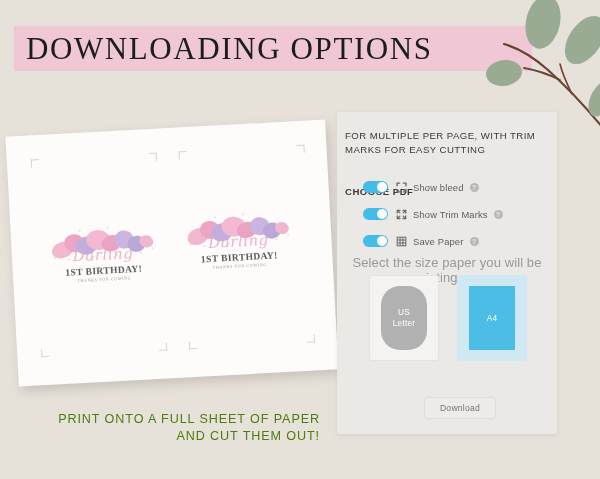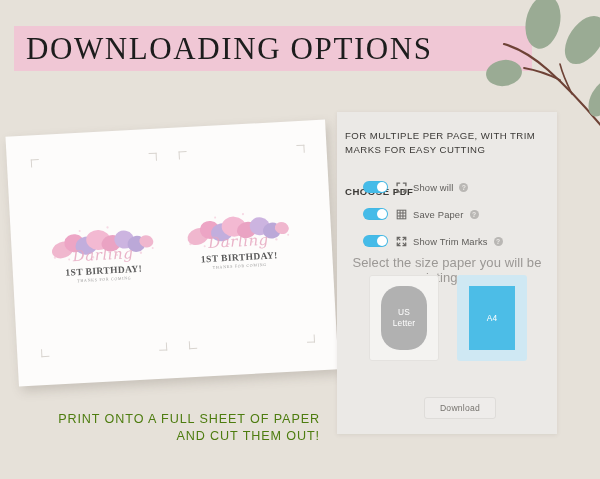--- a/index.html
+++ b/index.html
@@ -232,35 +232,21 @@
           <div class="knob"></div>
         </div>
         <span class="ricon">
           <svg width="11" height="11" viewBox="0 0 12 12" fill="none" stroke="#6b6966" stroke-width="1.5" stroke-linecap="round">
             <path d="M1.2 4V1.2H4"></path>
               <path d="M8 1.2h2.8V4"></path>
             <path d="M10.8 8v2.8H8"></path>
               <path d="M4 10.8H1.2V8"></path>
           </svg>
         </span>
-        <span class="rlabel">Show will</span>
-        <span class="help">?</span>
-      </div>
-
-      <div class="row">
-        <div class="switch">
-          <div class="knob"></div>
-        </div>
-        <span class="ricon">
-          <svg width="11" height="11" viewBox="0 0 12 12" fill="none" stroke="#6b6966" stroke-width="1.1">
-            <rect x="1.3" y="1.3" width="9.4" height="9.4"></rect>
-            <path d="M4.43 1.3v9.4M7.57 1.3v9.4M1.3 4.43h9.4M1.3 7.57h9.4"></path>
-          </svg>
-        </span>
-        <span class="rlabel">Save Paper</span>
+        <span class="rlabel">Show bleed</span>
         <span class="help">?</span>
       </div>
 
       <div class="row">
         <div class="switch">
           <div class="knob"></div>
         </div>
         <span class="ricon">
           <svg width="11" height="11" viewBox="0 0 12 12" fill="none" stroke="#6b6966" stroke-width="1.4" stroke-linecap="round">
             <path d="M1.4 4.4V1.4H4.4"></path>
@@ -270,20 +256,34 @@
             <path d="M4.2 4.2 2.2 2.2"></path>
               <path d="M7.8 4.2 9.8 2.2"></path>
             <path d="M7.8 7.8 9.8 9.8"></path>
               <path d="M4.2 7.8 2.2 9.8"></path>
           </svg>
         </span>
         <span class="rlabel">Show Trim Marks</span>
         <span class="help">?</span>
       </div>
 
+      <div class="row">
+        <div class="switch">
+          <div class="knob"></div>
+        </div>
+        <span class="ricon">
+          <svg width="11" height="11" viewBox="0 0 12 12" fill="none" stroke="#6b6966" stroke-width="1.1">
+            <rect x="1.3" y="1.3" width="9.4" height="9.4"></rect>
+            <path d="M4.43 1.3v9.4M7.57 1.3v9.4M1.3 4.43h9.4M1.3 7.57h9.4"></path>
+          </svg>
+        </span>
+        <span class="rlabel">Save Paper</span>
+        <span class="help">?</span>
+      </div>
+
     </div>
 
     <div class="hint">Select the size paper you will be printing on.</div>
 
     <div class="sizes">
       <div class="size-card letter">
         <div class="sheet-ico gray">
           <div>
             <span>US</span><br>
             <span>Letter</span>

